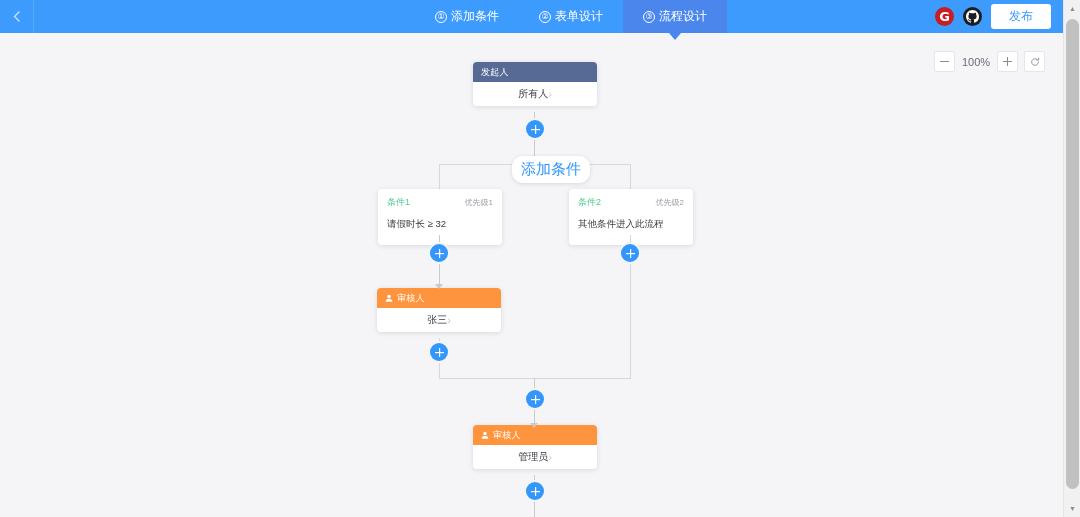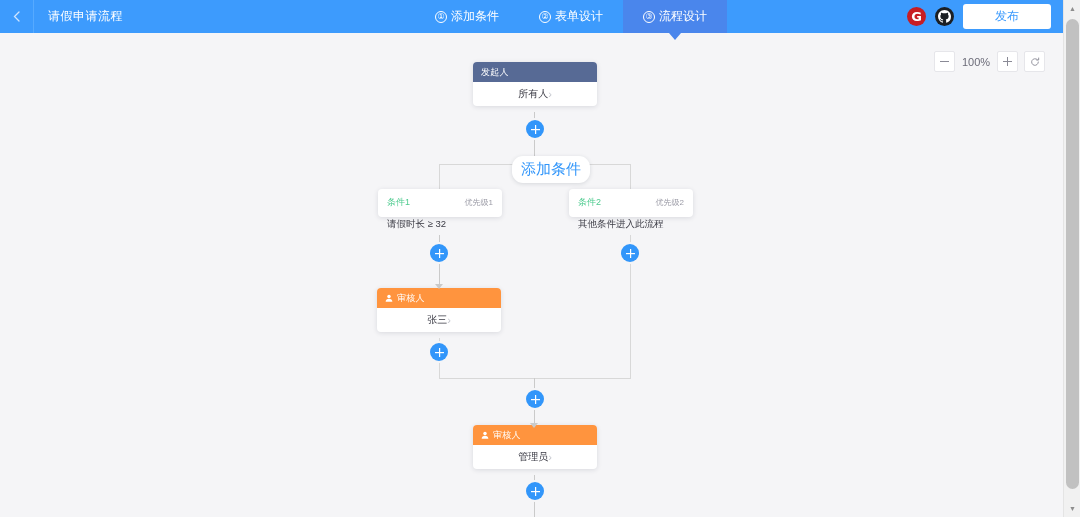--- a/index.html
+++ b/index.html
@@ -69,21 +69,21 @@
     display: flex; align-items: center; justify-content: center;
     font-family: "DejaVu Sans", sans-serif; cursor: pointer;
   }
   .logo-gh {
     width: 19px; height: 19px; border-radius: 50%;
     background: #1b1f23; display: flex; align-items: center; justify-content: center;
     cursor: pointer;
   }
   .publish-btn {
     background: #ffffff; color: #3d9bfd;
-    font-size: 12px; padding: 4px 32px; border-radius: 3px;
+    font-size: 12px; padding: 4px 18px; border-radius: 3px;
     border: none; cursor: pointer; white-space: nowrap;
     font-family: inherit;
   }
 
   
   .canvas {
     position: absolute; top: 33px; left: 0;
     width: 1063px; height: 484px;
     background: #f5f5f7;
     overflow: hidden;
@@ -123,21 +123,21 @@
   .node-body {
     height: 24px; padding: 0 10px;
     display: flex; align-items: center; justify-content: center;
     font-size: 10px; color: #3a3a44;
   }
   .node-body .chev { color: #c3c6cd; font-size: 11px; }
   .person-ico { display: inline-block; width: 8px; height: 8px; }
 
   
   .cond-node {
-    position: absolute; width: 124px; height: 28px;
+    position: absolute; width: 124px; height: 56px;
     background: #ffffff; border-radius: 4px;
     box-shadow: 0 1px 5px rgba(30,40,60,.13);
     padding: 7px 9px 0 9px; cursor: pointer;
   }
   .cond-top {
     display: flex; justify-content: space-between; align-items: center;
   }
   .cond-name { font-size: 9px; color: #4ecb8f; }
   .cond-prio { font-size: 8px; color: #9b9ba6; }
   .cond-desc { font-size: 9.5px; color: #3a3a44; margin-top: 9px; }
@@ -196,21 +196,20 @@
 <body>
 
 <div id="app">
 
   <div class="header">
     <div class="back-btn">
       <svg width="7" height="11" viewBox="0 0 7 11" fill="none" aria-hidden="true">
         <path d="M6 1 L1.5 5.5 L6 10" stroke="#cfe5ff" stroke-width="1.3" fill="none" stroke-linecap="round"></path>
       </svg>
     </div>
-    <div class="doc-title">请假申请流程</div>
 
     <div class="tabs">
       <div class="tab">
         <span class="num">①</span>
         <span>添加条件</span>
       </div>
       <div class="tab">
         <span class="num">②</span>
         <span>表单设计</span>
       </div>

